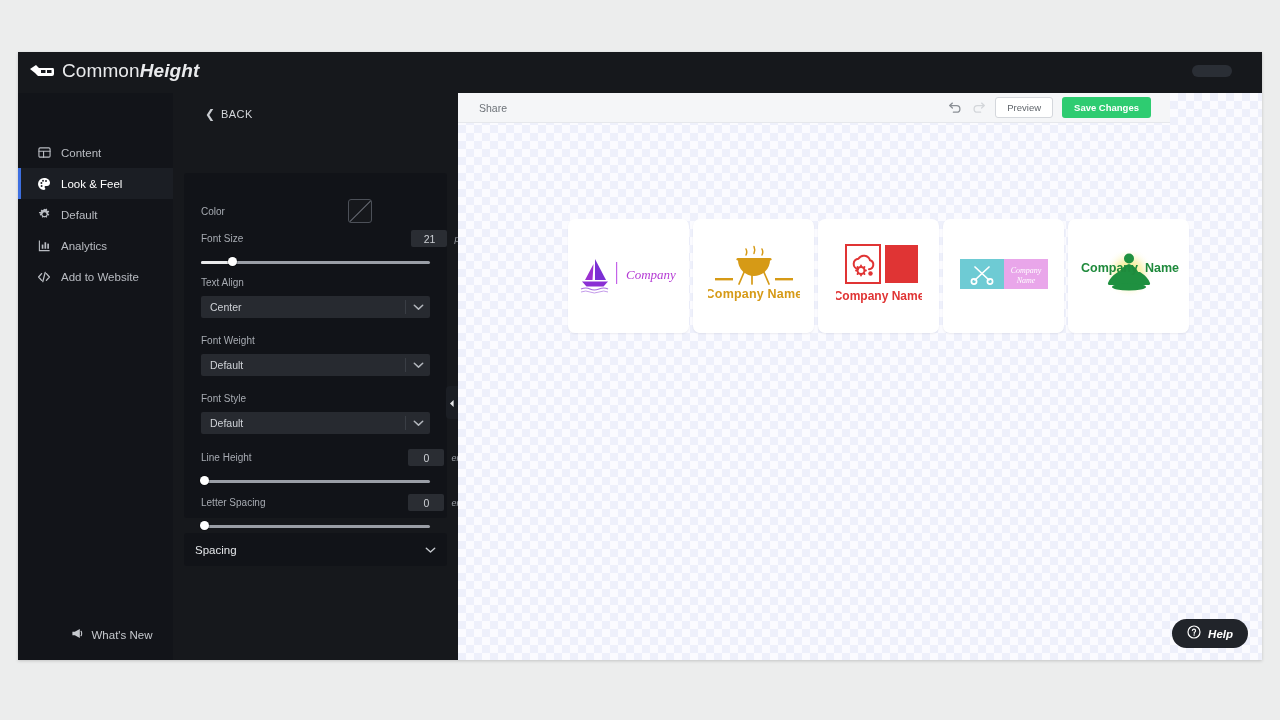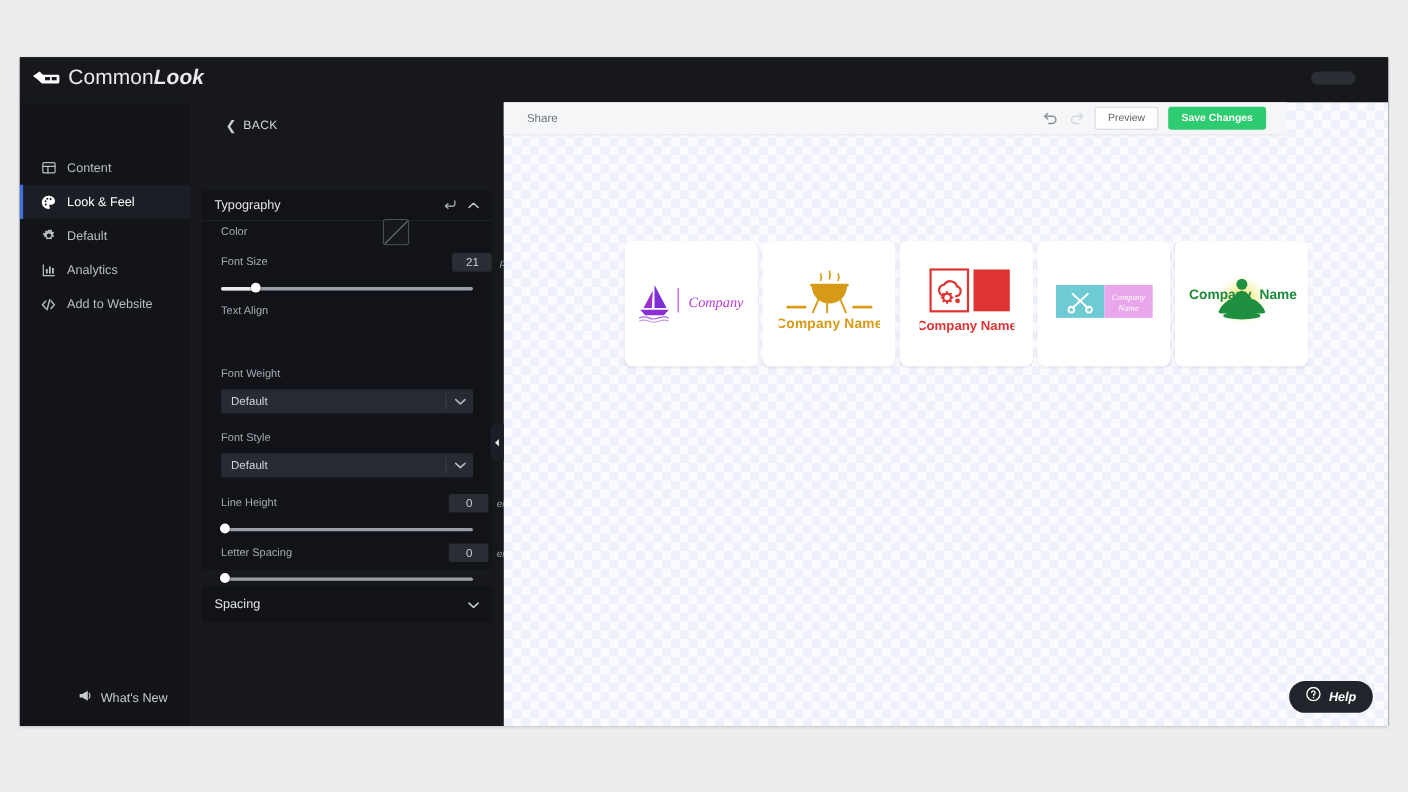--- a/index.html
+++ b/index.html
@@ -176,21 +176,21 @@
 
   <div class="topbar">
     <div class="logo">
       <span class="logo-mark">
         <svg width="26" height="16" viewBox="0 0 26 16">
           <path d="M1 6 L7 2 L10 5 L24 5 Q25 5 25 7 L25 11 Q25 13 23 13 L9 13 L6 10 Z" fill="#ffffff"></path>
           <rect x="12" y="7" width="4.5" height="3" fill="#16181c"></rect>
           <rect x="18" y="7" width="4.5" height="3" fill="#16181c"></rect>
         </svg>
       </span>
-      <span class="logo-text"><span class="thin">Common</span><b>Look</b></span>
+      <span class="logo-text"><span class="thin">Common</span><b>Height</b></span>
     </div>
     <div class="topbar-placeholder"></div>
   </div>
 
   <div class="sidebar">
     <div class="nav-list">
 
       <div class="nav-item">
         <span class="ic">
           <svg width="13" height="13" viewBox="0 0 14 14">
@@ -258,34 +258,20 @@
   </div>
 
   <div class="panel">
 
     <div class="back-row">
       <span class="chev">❮</span>
       <span class="lbl">BACK</span>
     </div>
 
     <div class="card typography">
-      <div class="card-head">
-        <span class="card-title">Typography</span>
-        <span class="act">
-          <svg width="12" height="11" viewBox="0 0 12 11">
-              <path d="M10.5 1.5v3.2a1.6 1.6 0 0 1-1.6 1.6H2.2" stroke="#b9bcc2" stroke-width="1.1" fill="none" stroke-linecap="round"></path>
-              <path d="M4.3 4.2L1.9 6.3l2.4 2.1" stroke="#b9bcc2" stroke-width="1.1" fill="none" stroke-linecap="round" stroke-linejoin="round"></path>
-            </svg>
-        </span>
-        <span class="act">
-          <svg width="11" height="8" viewBox="0 0 11 8">
-              <path d="M1.3 5.6L5.5 1.8l4.2 3.8" stroke="#c5c8cd" stroke-width="1.4" fill="none" stroke-linecap="round" stroke-linejoin="round"></path>
-            </svg>
-        </span>
-      </div>
 
       <div class="field row" style="top:23px;padding:0 17px;height:30px;">
         <span class="flabel" style="flex:1">Color</span>
         <span class="swatch" style="margin-right:92px"></span>
       </div>
 
       <div class="field" style="top:57px;padding:0 17px;">
         <div class="row">
           <span class="flabel" style="flex:1">Font Size</span>
           <span class="numbox">21</span>
@@ -293,20 +279,29 @@
         </div>
         <div class="slider" style="margin-top:9px">
           <span class="track"></span>
           <span class="fill" style="width:31px"></span>
           <span class="knob" style="left:27px"></span>
         </div>
       </div>
 
       <div class="field" style="top:104px;padding:0 17px;">
         <div class="flabel">Text Align</div>
+        <div class="select" style="margin-top:8px">
+          <span class="val">Center</span>
+          <span class="sep"></span>
+          <span class="car">
+            <svg width="11" height="8" viewBox="0 0 11 8">
+                <path d="M1.3 2.3L5.5 6.1l4.2-3.8" stroke="#b3b7bd" stroke-width="1.5" fill="none" stroke-linecap="round" stroke-linejoin="round"></path>
+              </svg>
+          </span>
+        </div>
       </div>
 
       <div class="field" style="top:162px;padding:0 17px;">
         <div class="flabel">Font Weight</div>
         <div class="select" style="margin-top:8px">
           <span class="val">Default</span>
           <span class="sep"></span>
           <span class="car">
             <svg width="11" height="8" viewBox="0 0 11 8">
                 <path d="M1.3 2.3L5.5 6.1l4.2-3.8" stroke="#b3b7bd" stroke-width="1.5" fill="none" stroke-linecap="round" stroke-linejoin="round"></path>

